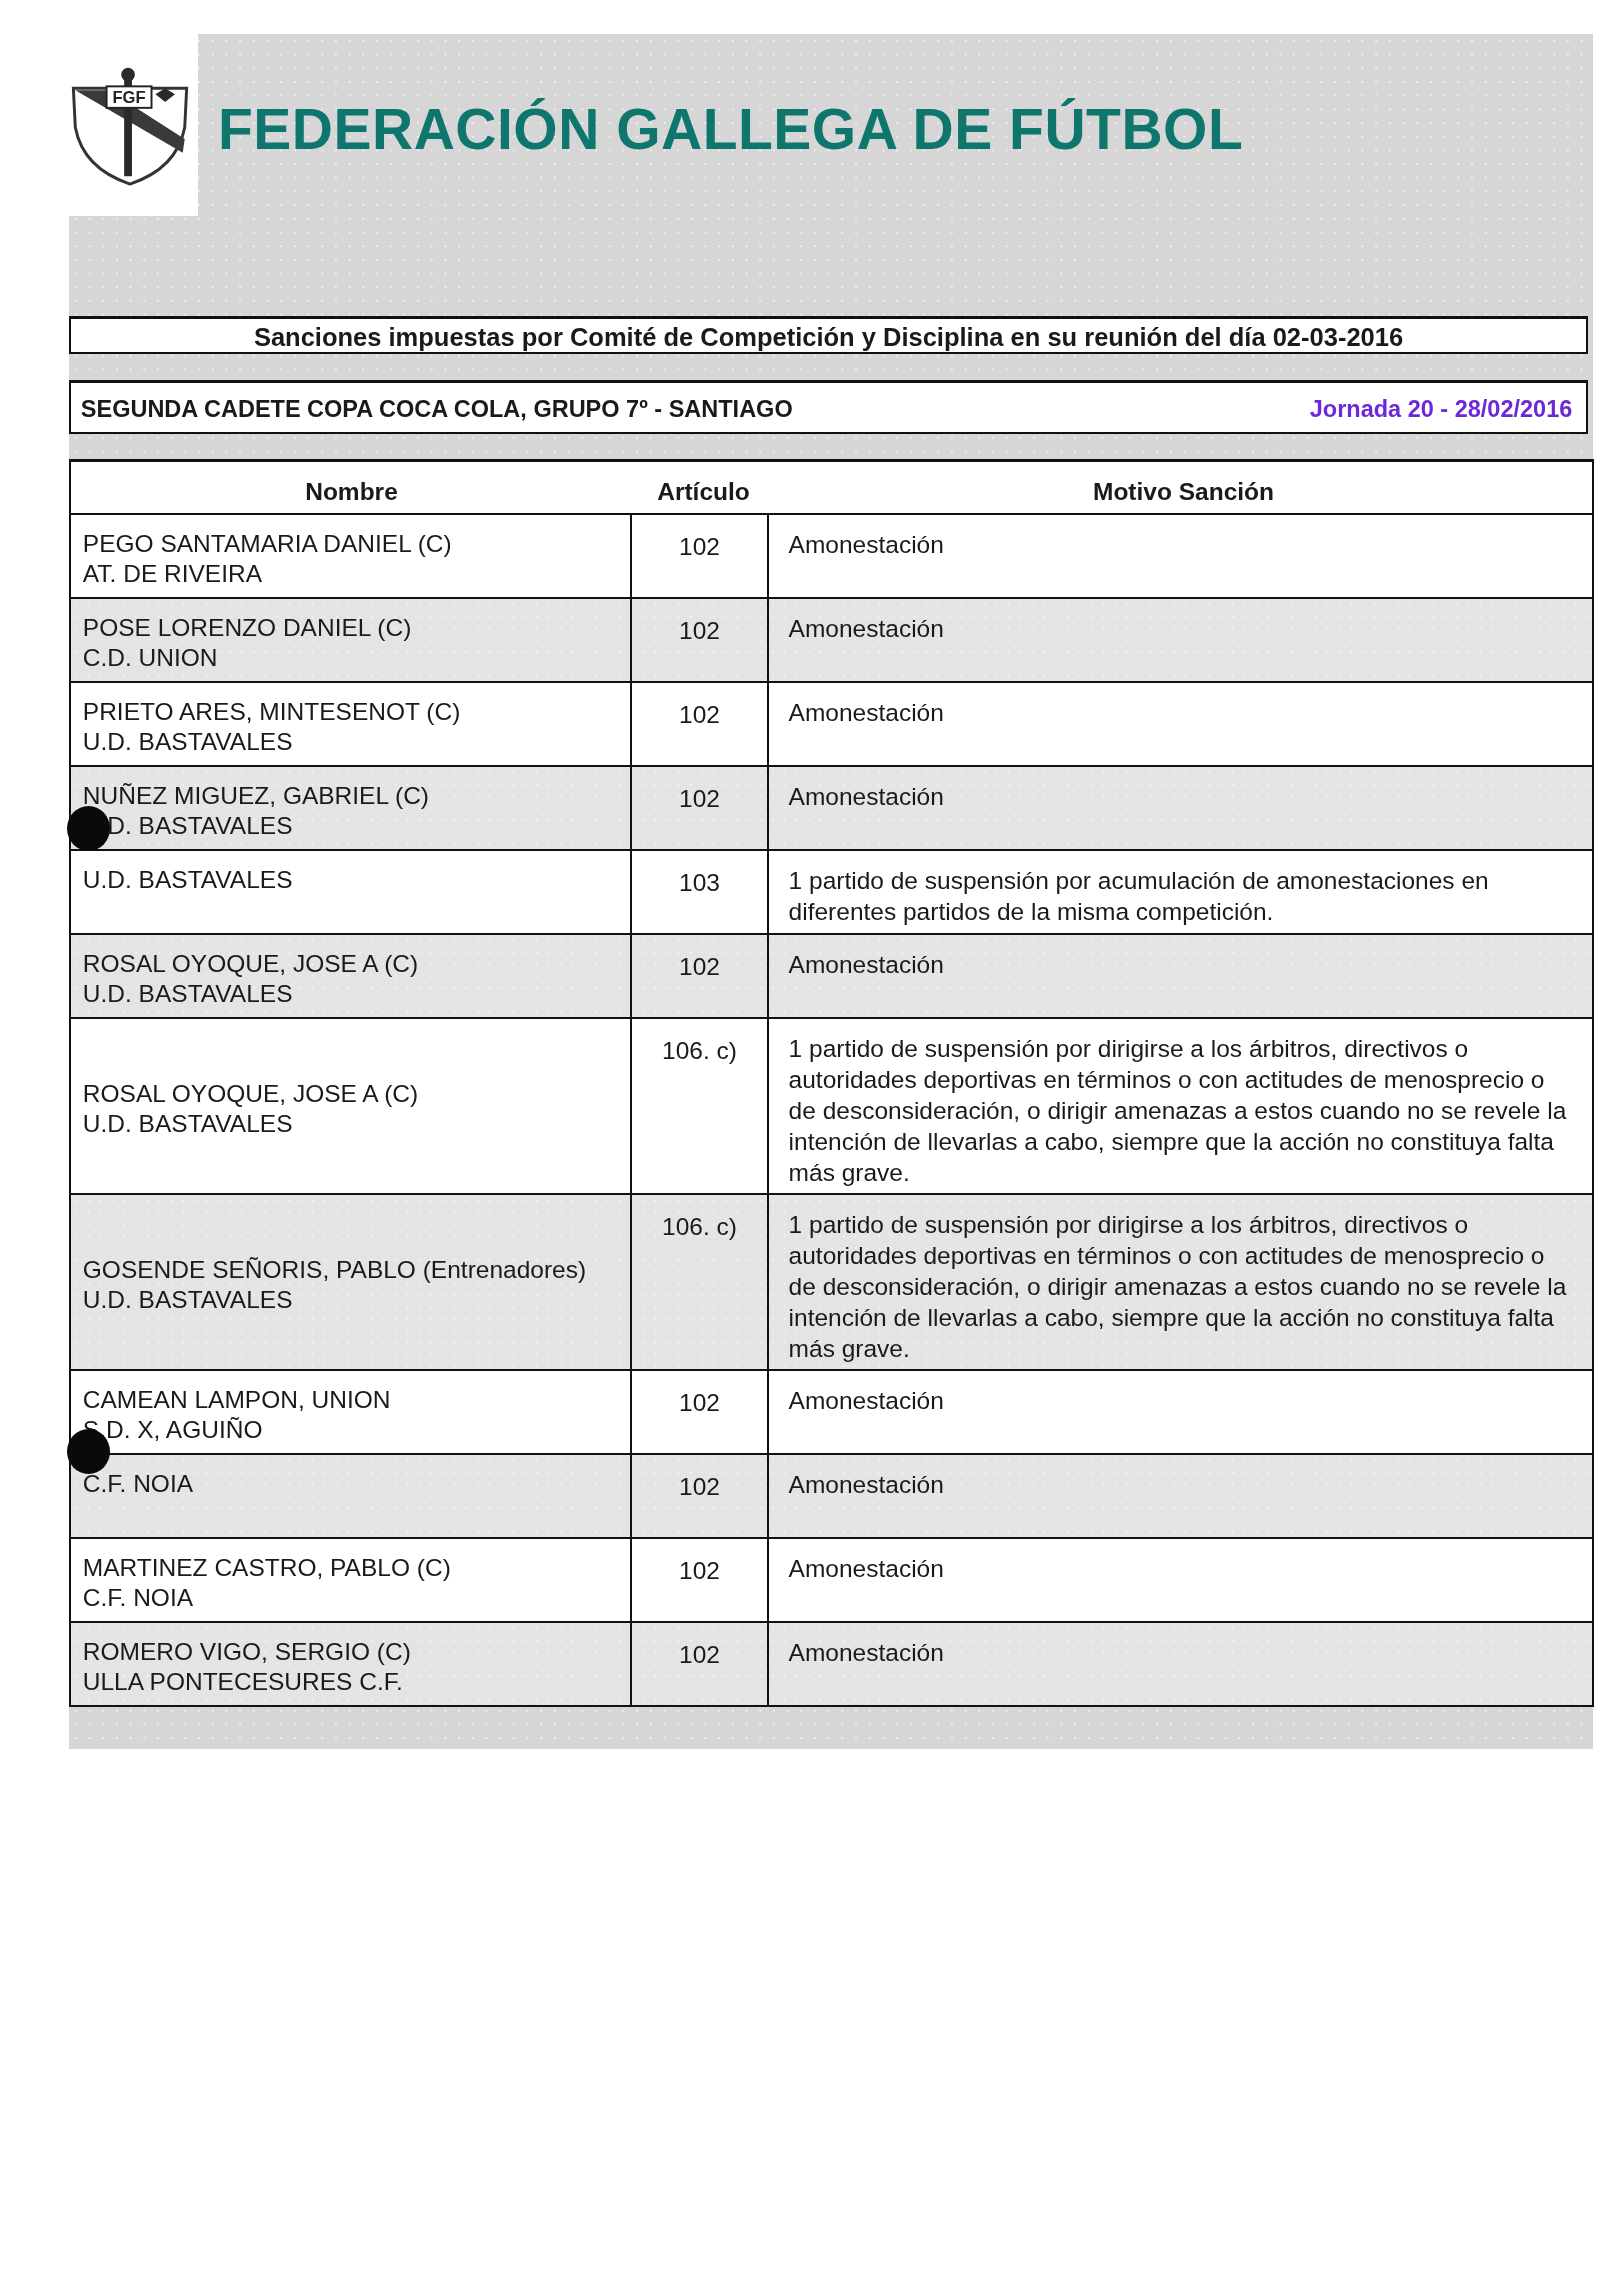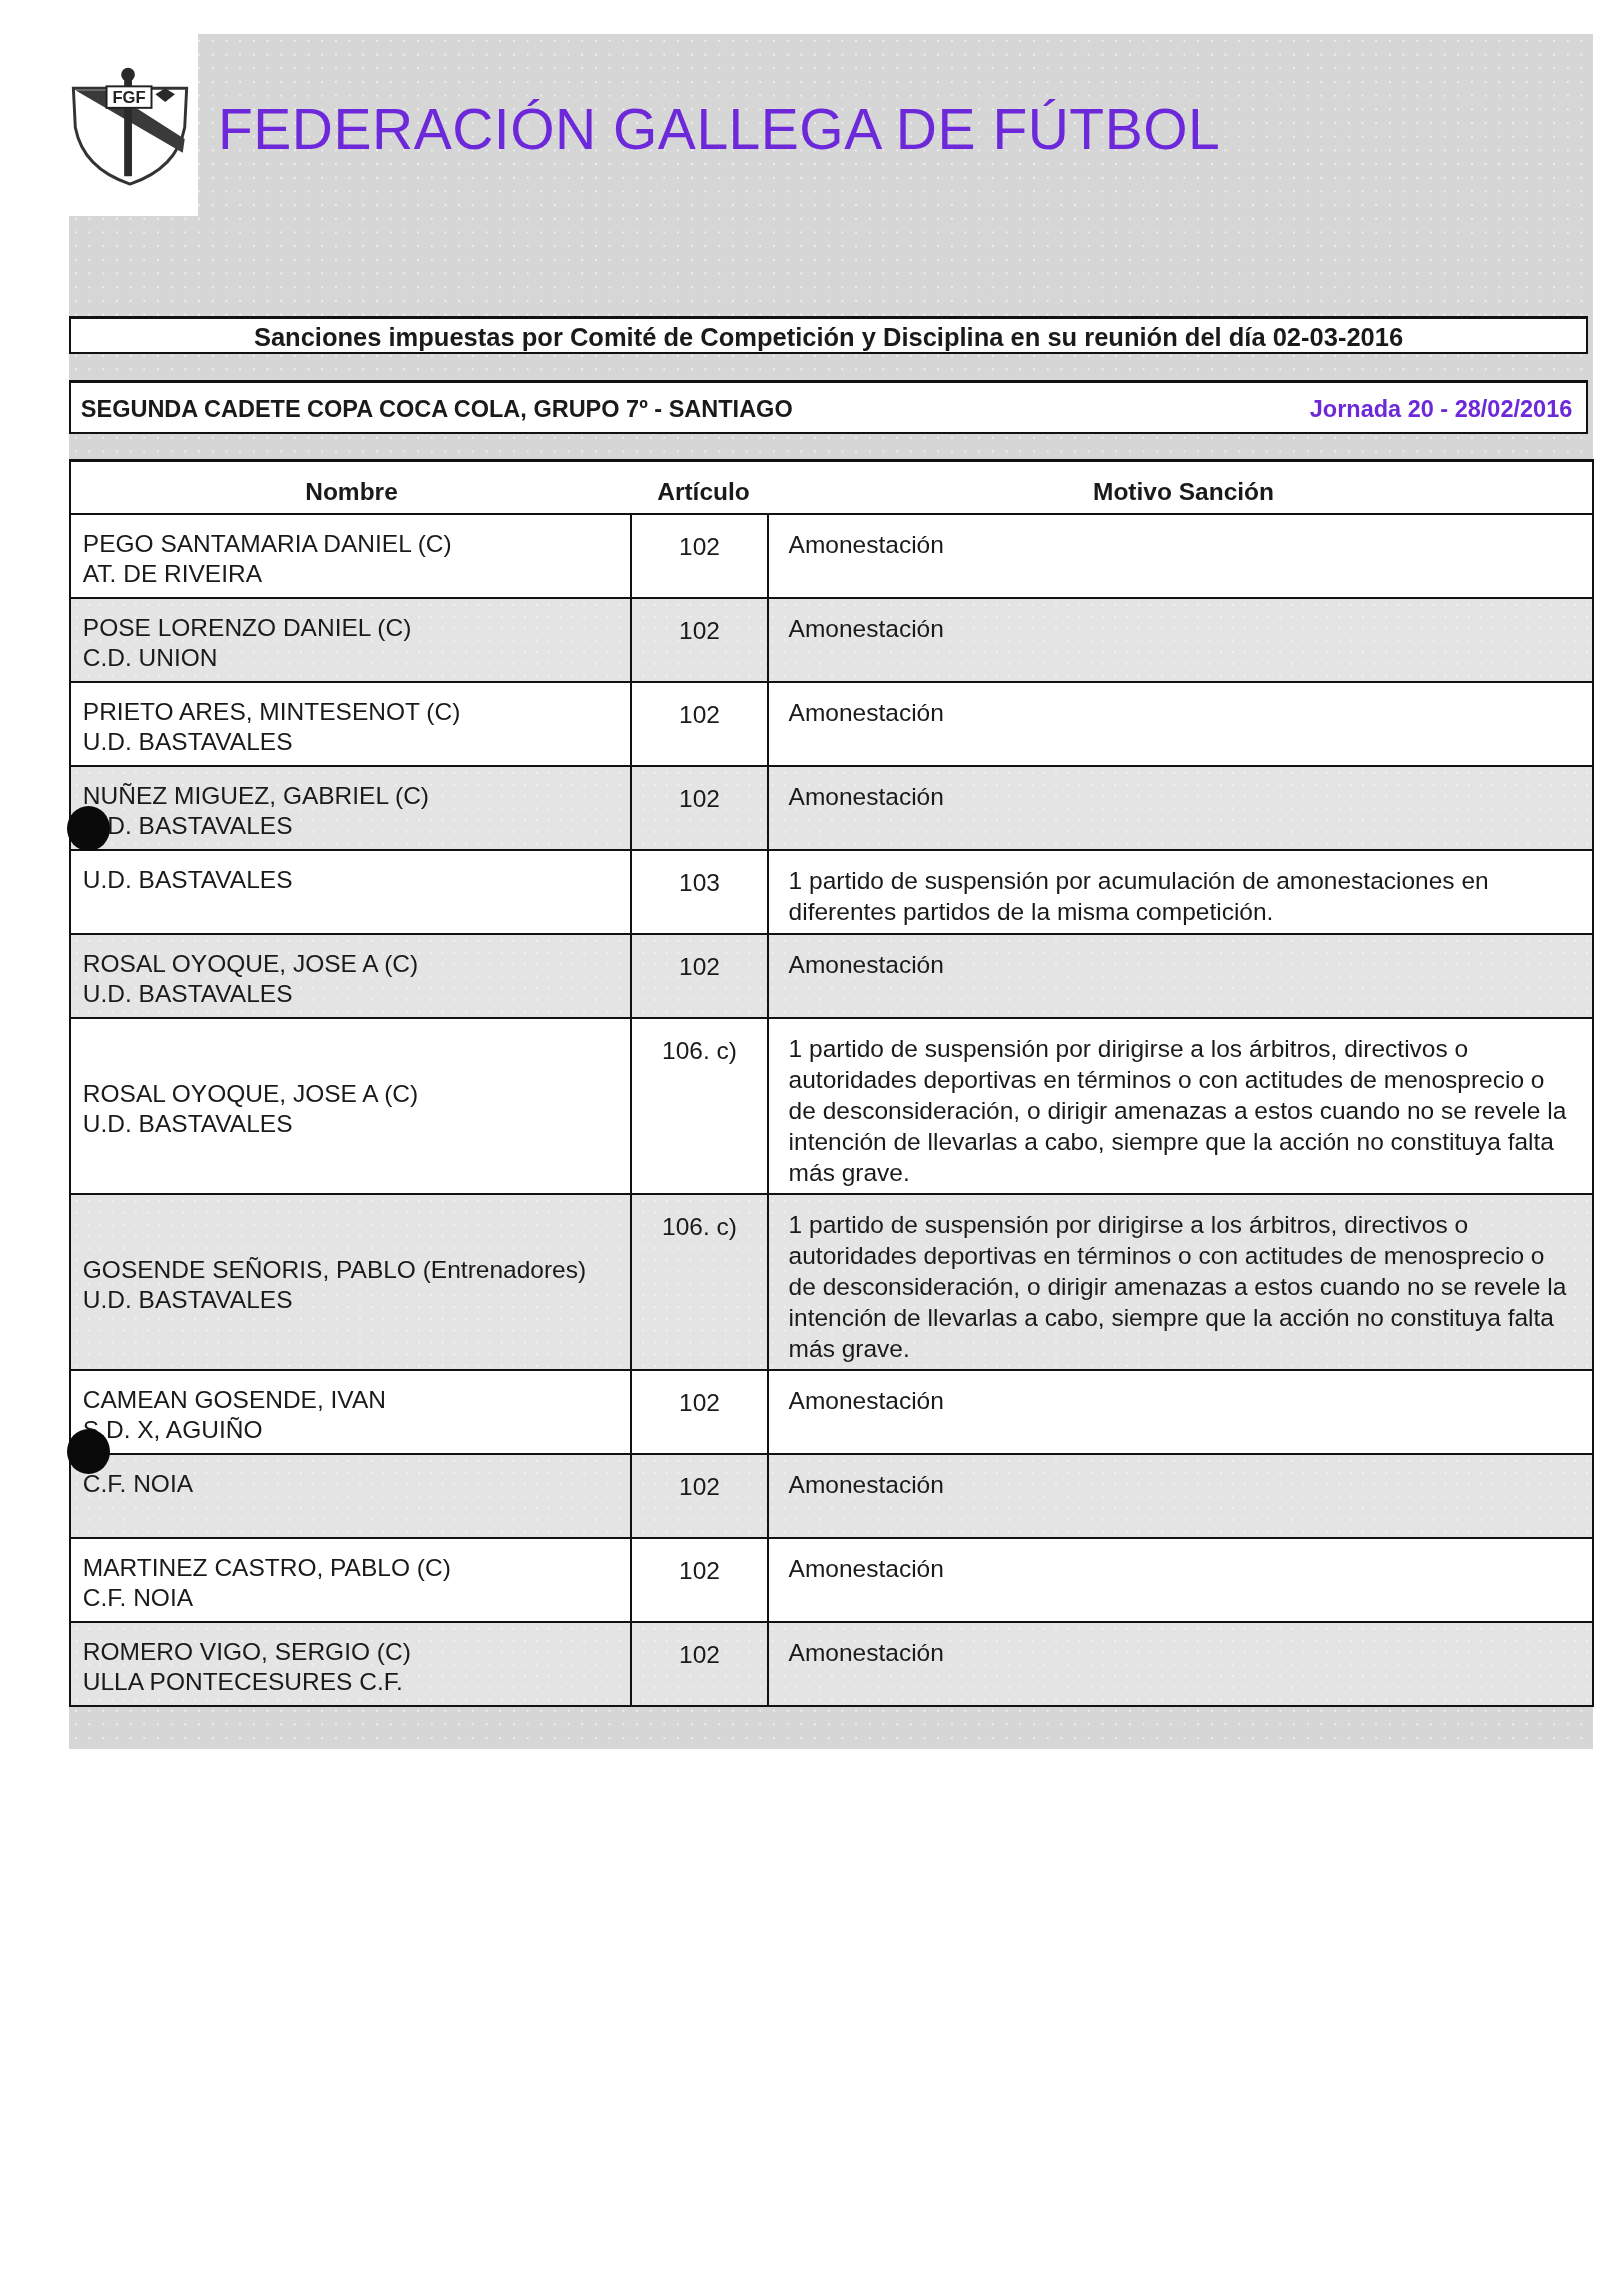--- a/index.html
+++ b/index.html
@@ -4,22 +4,22 @@
 <style>
   html, body { margin:0; padding:0; }
   body { width:1611px; height:2290px; background:#ffffff; position:relative; overflow:hidden;
          font-family:"Liberation Sans", sans-serif; color:#1a1a1a; }
   .band { position:absolute; left:69px; top:34px; width:1524px; height:1715px;
           background-color:#d6d6d6;
           background-image: radial-gradient(#eeeeee 1px, transparent 1.3px);
           background-size:13.7px 13.7px; }
   .logo-box { position:absolute; left:39px; top:34px; width:159px; height:182px; background:#ffffff; }
   .logo { position:absolute; left:69px; top:59px; width:123px; height:127px; }
-  .org-title { position:absolute; left:218px; top:96px; font-size:57px; font-weight:normal;
-               color:#6d28d9; letter-spacing:0.5px; white-space:nowrap; }
+  .org-title { position:absolute; left:218px; top:96px; font-size:57px; font-weight:bold;
+               color:#0f766e; letter-spacing:0.5px; white-space:nowrap; }
   .title-box { position:absolute; left:69px; top:316px; width:1515px; height:33px;
                background:#ffffff; border:2.9px solid #111; border-top-width:3.9px; }
   .title-text { position:absolute; left:0; right:0; top:3.9px; text-align:center;
                 font-size:25.5px; font-weight:bold; white-space:nowrap; }
   .sub-box { position:absolute; left:69px; top:380px; width:1515px; height:49px;
              background:#ffffff; border:2.9px solid #111; border-top-width:3.9px; }
   .sub-left { position:absolute; left:9.8px; top:12.7px; font-size:23.5px; font-weight:bold; white-space:nowrap; }
   .sub-right { position:absolute; right:13.7px; top:12.7px; font-size:23.5px; font-weight:bold; color:#6d28d9; white-space:nowrap; }
   .table { position:absolute; left:69px; top:459px; width:1521px; border:2.9px solid #111; border-top-width:3.9px;
            background:#fff; }
@@ -140,21 +140,21 @@
     <div class="c-name center">
         <span>GOSENDE SEÑORIS, PABLO (Entrenadores)</span>
         <span>U.D. BASTAVALES</span>
       </div>
     <div class="c-art">106. c)</div>
     <div class="c-mot">1 partido de suspensión por dirigirse a los árbitros, directivos o autoridades deportivas en términos o con actitudes de menosprecio o de desconsideración, o dirigir amenazas a estos cuando no se revele la intención de llevarlas a cabo, siempre que la acción no constituya falta más grave.</div>
   </div>
 
   <div class="row" style="height:82px">
     <div class="c-name">
-        <span>CAMEAN GOSENDE, IVAN</span>
+        <span>CAMEAN LAMPON, UNION</span>
         <span>S.D. X, AGUIÑO</span>
       </div>
     <div class="c-art">102</div>
     <div class="c-mot">Amonestación</div>
   </div>
 
   <div class="row shaded" style="height:82px">
     <div class="c-name">
         <span>C.F. NOIA</span>
       </div>

